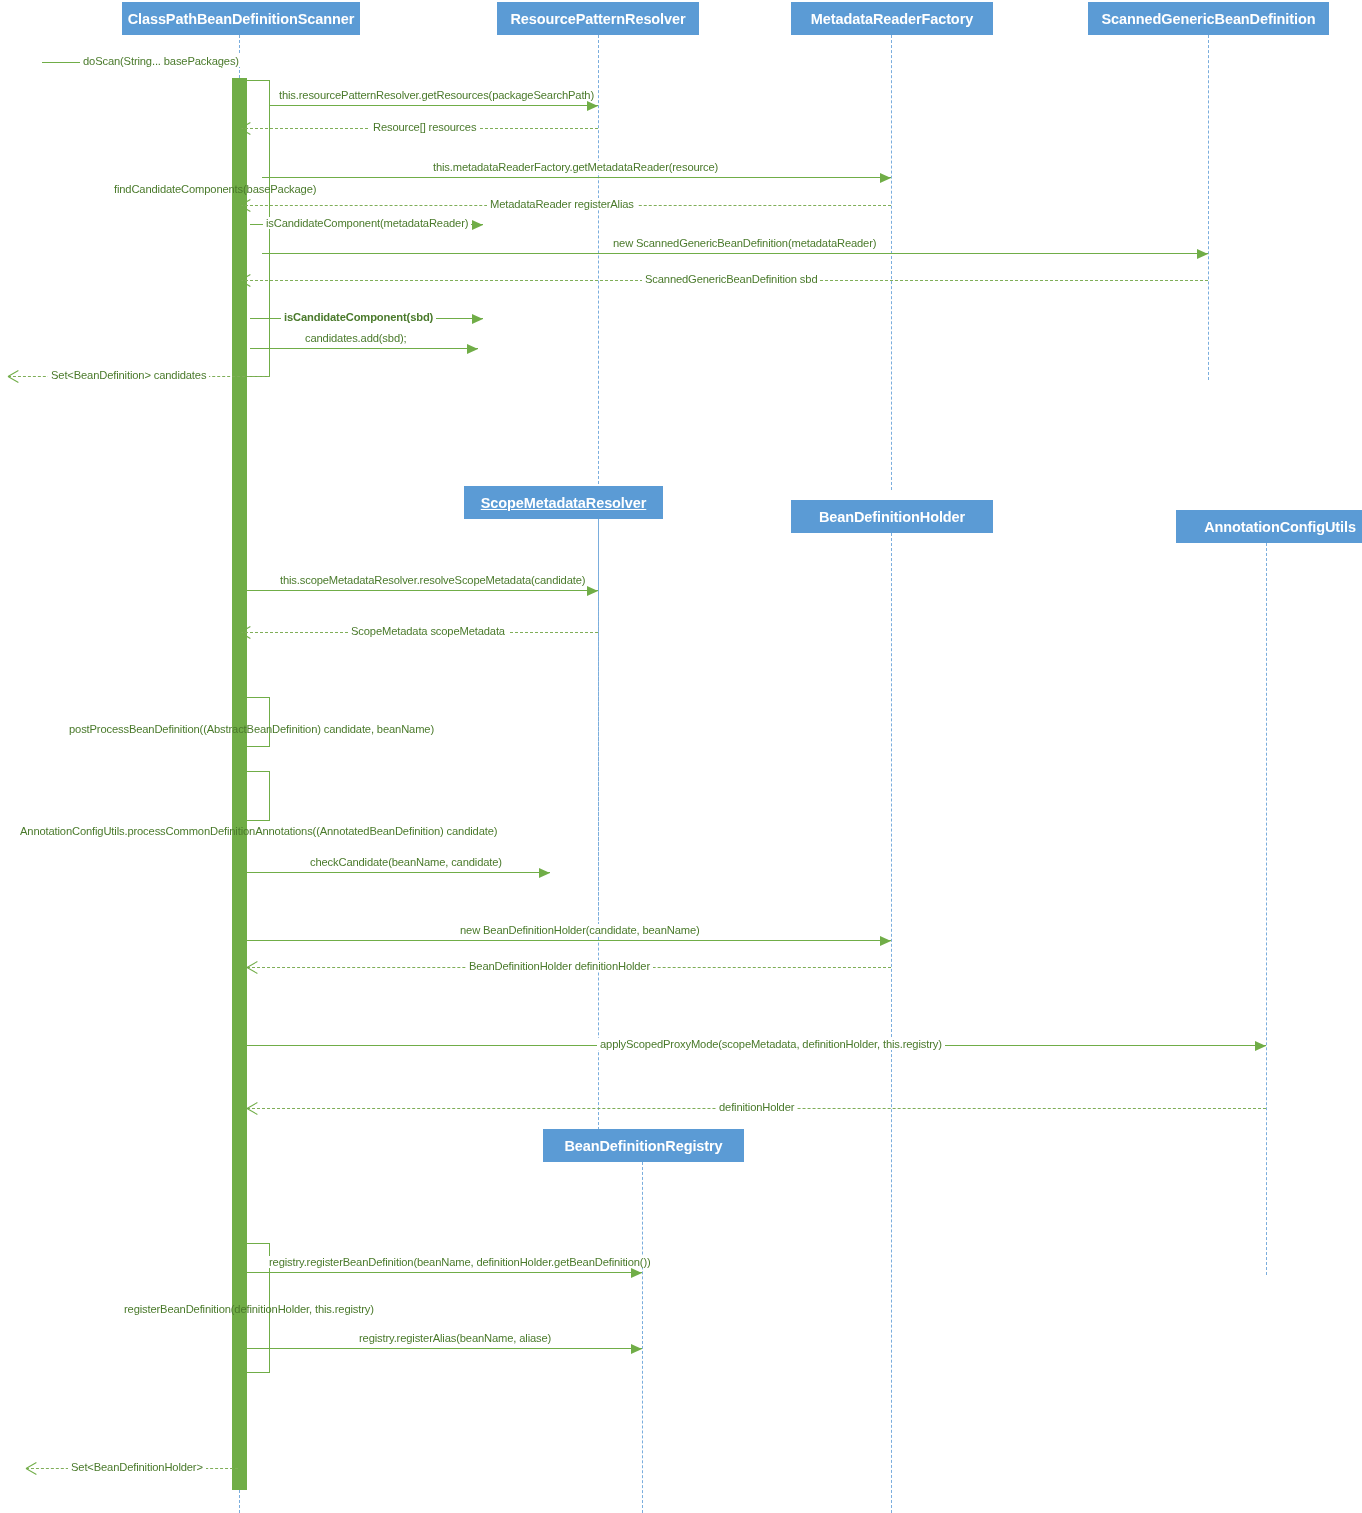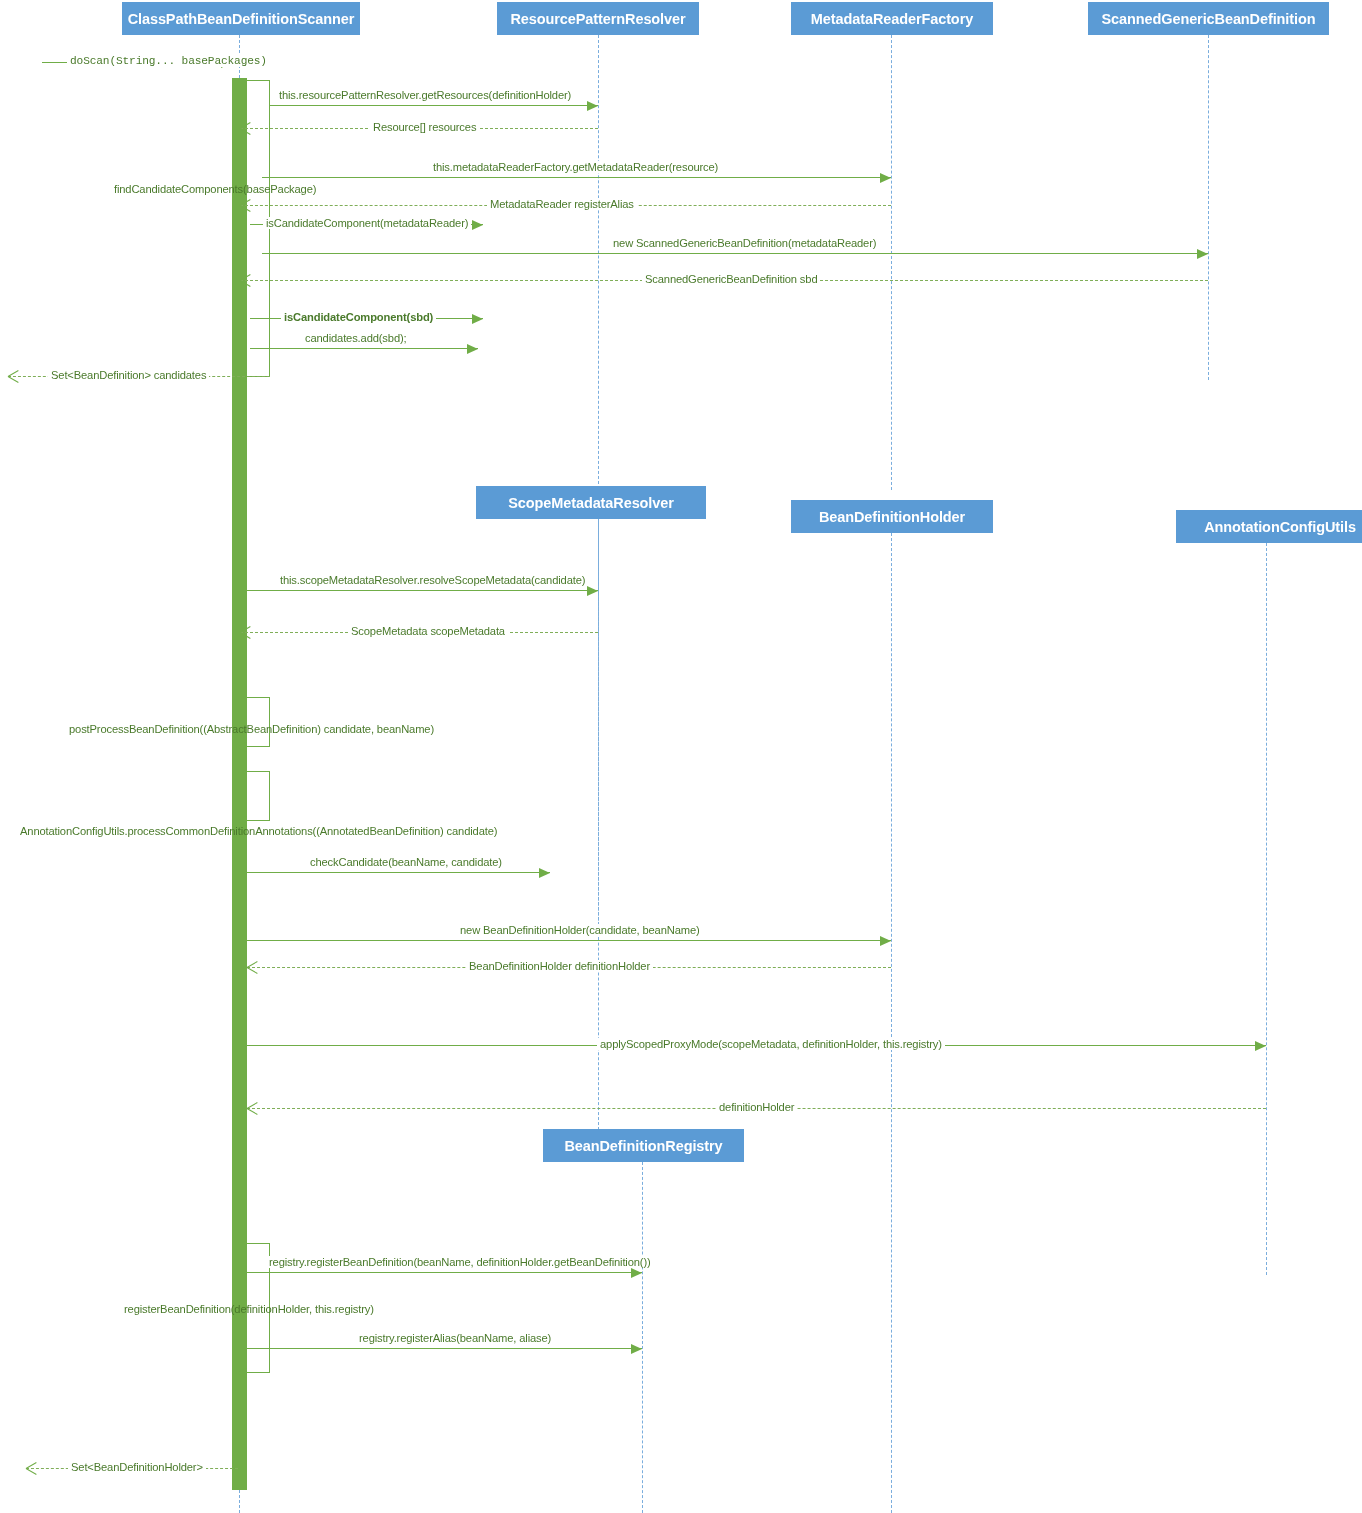--- a/index.html
+++ b/index.html
@@ -158,26 +158,26 @@
     </div>
     <div class="selfcall" style="left: 247px; top: 771px; width: 23px; height: 50px;">
       <div class="head"></div>
     </div>
     <div class="selfcall" style="left: 247px; top: 1243px; width: 23px; height: 130px;">
       <div class="head"></div>
     </div>
     <div class="msg" style="left: 42px; top: 62px; width: 190px;">
       <div class="line" style="width: 190px;"></div>
       <div class="head right" style="left: 179px;"></div>
-      <div class="label mid" style="left: 25px; font-family: Liberation Mono, monospace;">doScan(String... basePackages)</div>
+      <div class="label mid" style="left: 38px;">doScan(String... basePackages)</div>
     </div>
     <div class="msg" style="left: 270px; top: 105px; width: 328px;">
       <div class="line" style="width: 328px;"></div>
       <div class="head right" style="left: 317px;"></div>
-      <div class="label above" style="left: 6px;">this.resourcePatternResolver.getResources(definitionHolder)</div>
+      <div class="label above" style="left: 6px;">this.resourcePatternResolver.getResources(packageSearchPath)</div>
     </div>
     <div class="msg dashed" style="left: 240px; top: 128px; width: 358px;">
       <div class="line" style="width: 358px;"></div>
       <div class="head openleft" style="left: 0px;"></div>
       <div class="label mid" style="left: 130px;">Resource[] resources</div>
     </div>
     <div class="msg" style="left: 262px; top: 177px; width: 629px;">
       <div class="line" style="width: 629px;"></div>
       <div class="head right" style="left: 618px;"></div>
       <div class="label above" style="left: 168px;">this.metadataReaderFactory.getMetadataReader(resource)</div>
@@ -276,21 +276,21 @@
     </div>
     <div class="participant" style="left: 497px; top: 2px; width: 202px;">
       <span>ResourcePatternResolver</span>
     </div>
     <div class="participant" style="left: 791px; top: 2px; width: 202px;">
       <span>MetadataReaderFactory</span>
     </div>
     <div class="participant" style="left: 1088px; top: 2px; width: 241px;">
       <span>ScannedGenericBeanDefinition</span>
     </div>
-    <div class="participant" style="left: 476px; top: 486px; width: 230px;">
+    <div class="participant" style="left: 464px; top: 486px; width: 199px; text-decoration: underline;">
       <span>ScopeMetadataResolver</span>
     </div>
     <div class="participant" style="left: 791px; top: 500px; width: 202px;">
       <span>BeanDefinitionHolder</span>
     </div>
     <div class="participant" style="left: 1176px; top: 510px; width: 208px;">
       <span>AnnotationConfigUtils</span>
     </div>
     <div class="participant" style="left: 543px; top: 1129px; width: 201px;">
       <span>BeanDefinitionRegistry</span>

